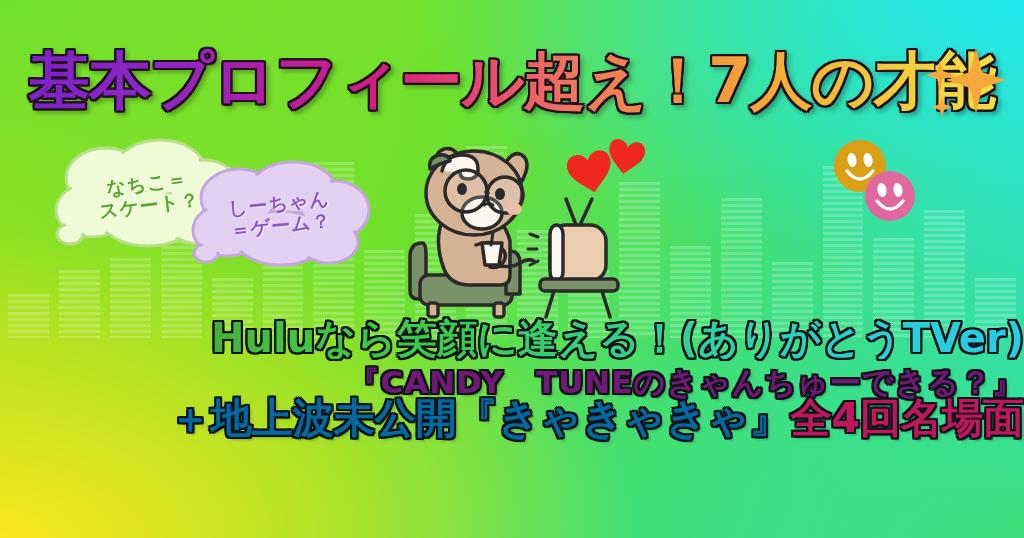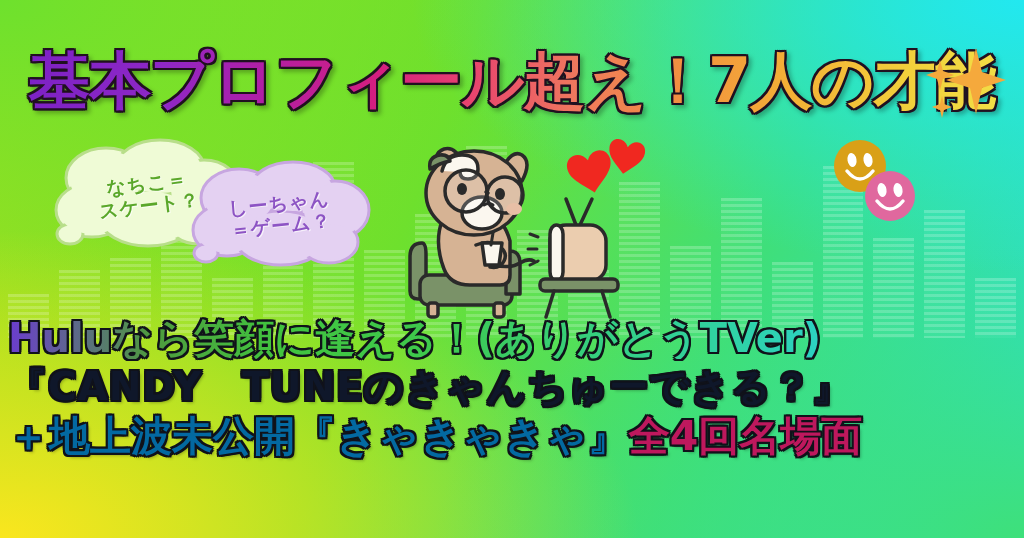--- a/index.html
+++ b/index.html
@@ -63,31 +63,31 @@
       text-shadow:1px 1px 0 rgba(255,255,255,.7);}
   #illus-svg{position:absolute;left:390px;top:125px;width:270px;height:200px;}
 
   
   .smiley{position:absolute;border-radius:50%;}
   .smiley svg{width:100%;height:100%;display:block;}
   .smiley-gold{left:833px;top:139px;width:54px;height:54px;}
   .smiley-pink{left:864px;top:170px;width:52px;height:52px;}
 
   
-  .copy{position:absolute;left:8px;right:0;top:318px;text-align:left;}
+  .copy{position:absolute;left:16px;right:0;top:318px;text-align:right;}
   .line{white-space:nowrap;font-weight:900;line-height:1.02;}
 
   .line1{font-size:40px;margin-bottom:8px;
     background:linear-gradient(90deg,#6b3ccf 0%, #4e9a3e 14%, #41c33e 26%,
        #3ec94d 42%, #35cf7f 58%, #2fd2a8 72%, #2ad0d6 86%, #27cde6 100%);
     -webkit-background-clip:text;background-clip:text;color:transparent;
     filter:drop-shadow(2px 0 0 #10121a) drop-shadow(-2px 0 0 #10121a)
            drop-shadow(0 2px 0 #10121a) drop-shadow(0 -2px 0 #10121a);}
 
-  .line2{font-size:39px;color:#0f172a;margin-bottom:9px;letter-spacing:1px;
+  .line2{font-size:31px;color:#701a75;letter-spacing:1px;
     text-shadow:
       2px 0 0 #10121a,-2px 0 0 #10121a,0 2px 0 #10121a,0 -2px 0 #10121a,
       2px 2px 0 #10121a,-2px 2px 0 #10121a,2px -2px 0 #10121a,-2px -2px 0 #10121a,
       3px 3px 3px rgba(0,0,0,.25);}
 
   .line3{font-size:41px;letter-spacing:0px;}
   .line3 .w{color:#0369a1;
     text-shadow:
       2px 0 0 #10121a,-2px 0 0 #10121a,0 2px 0 #10121a,0 -2px 0 #10121a,
       2px 2px 0 #10121a,-2px 2px 0 #10121a,2px -2px 0 #10121a,-2px -2px 0 #10121a,

